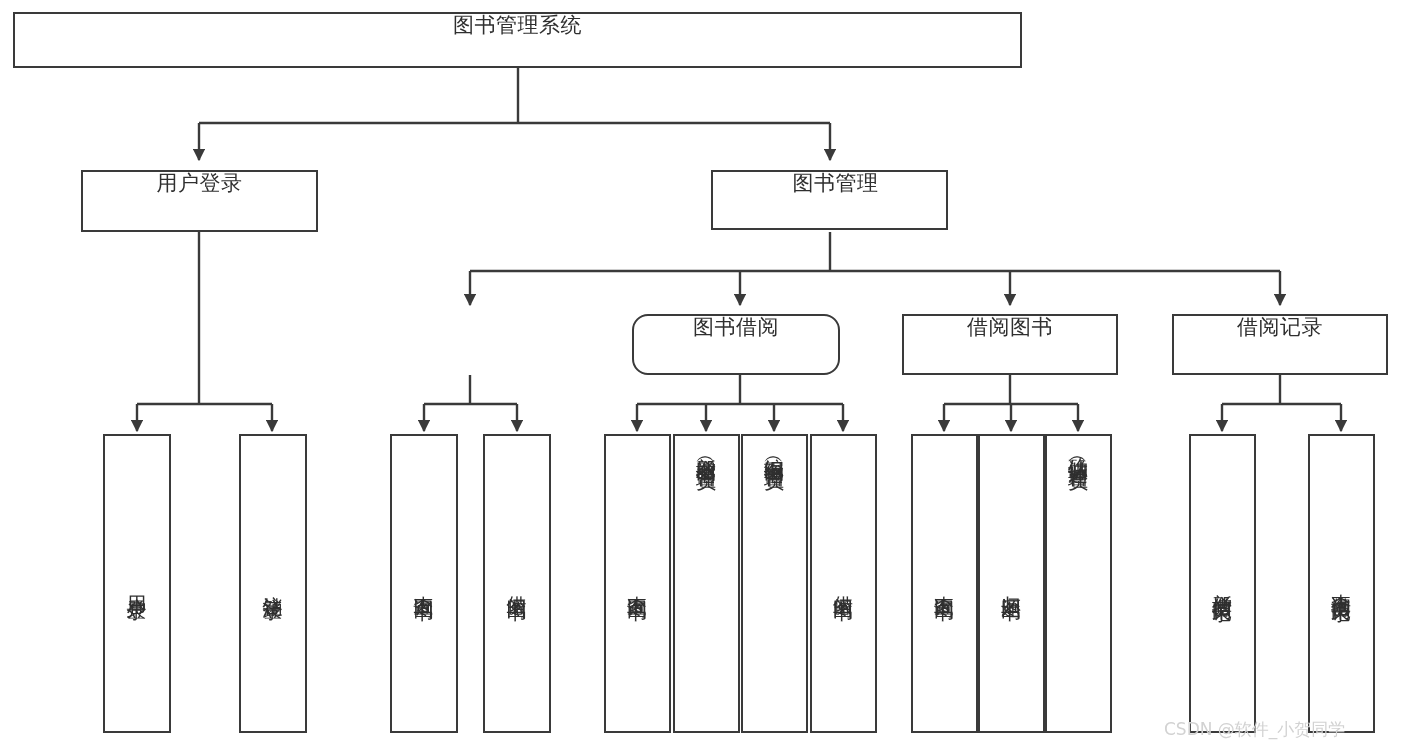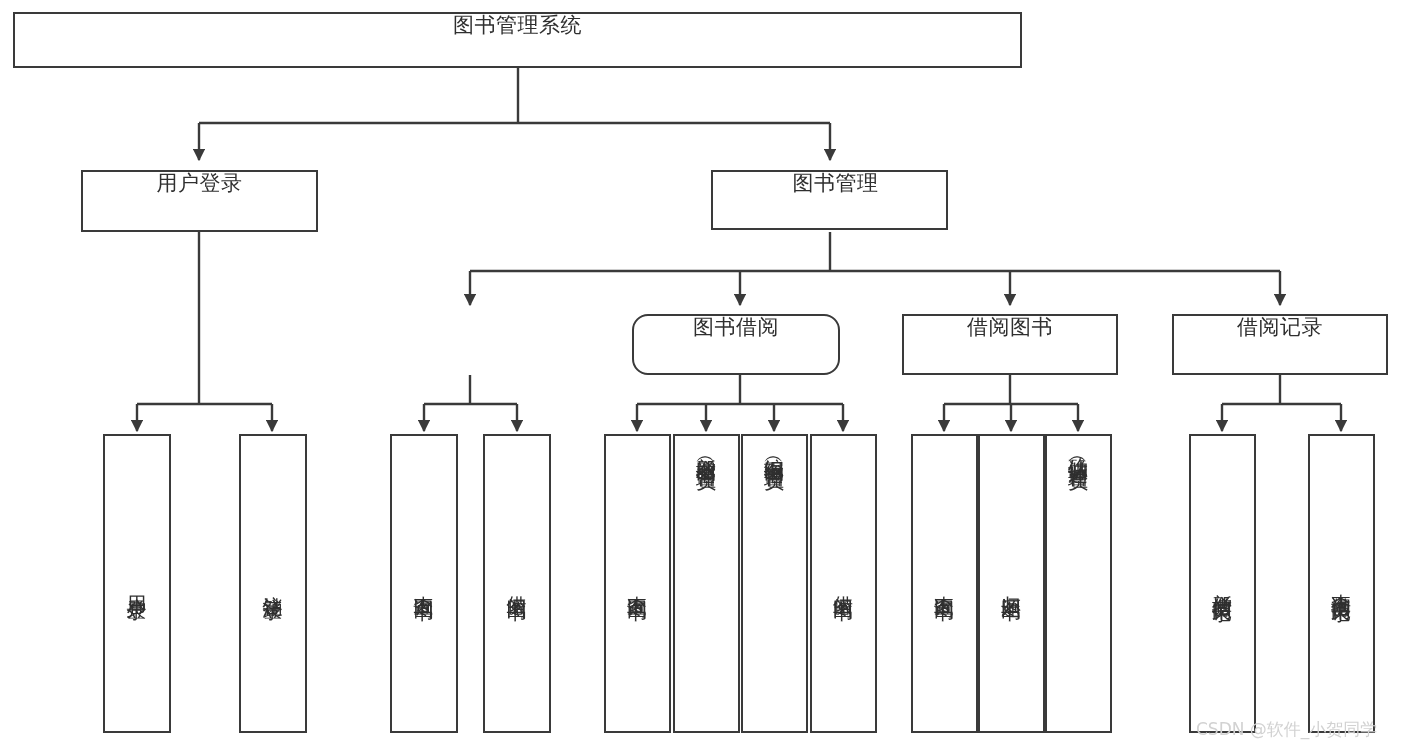--- a/index.html
+++ b/index.html
@@ -189,15 +189,15 @@
     <span class="node-label">确认归还（管理员）</span>
   </div>
 
   <div class="node leaf centered" style="left:1189px; top:434px; width:67px; height:299px;">
     <span class="node-label">新增借阅记录</span>
   </div>
   <div class="node leaf centered" style="left:1308px; top:434px; width:67px; height:299px;">
     <span class="node-label">查询借阅记录</span>
   </div>
 
-  <div class="watermark" style="left:1196px; top:718px;">CSDN @软件_小贺同学</div>
+  <div class="watermark" style="left:1164px; top:718px;">CSDN @软件_小贺同学</div>
 
 </div>
 
 </body></html>

